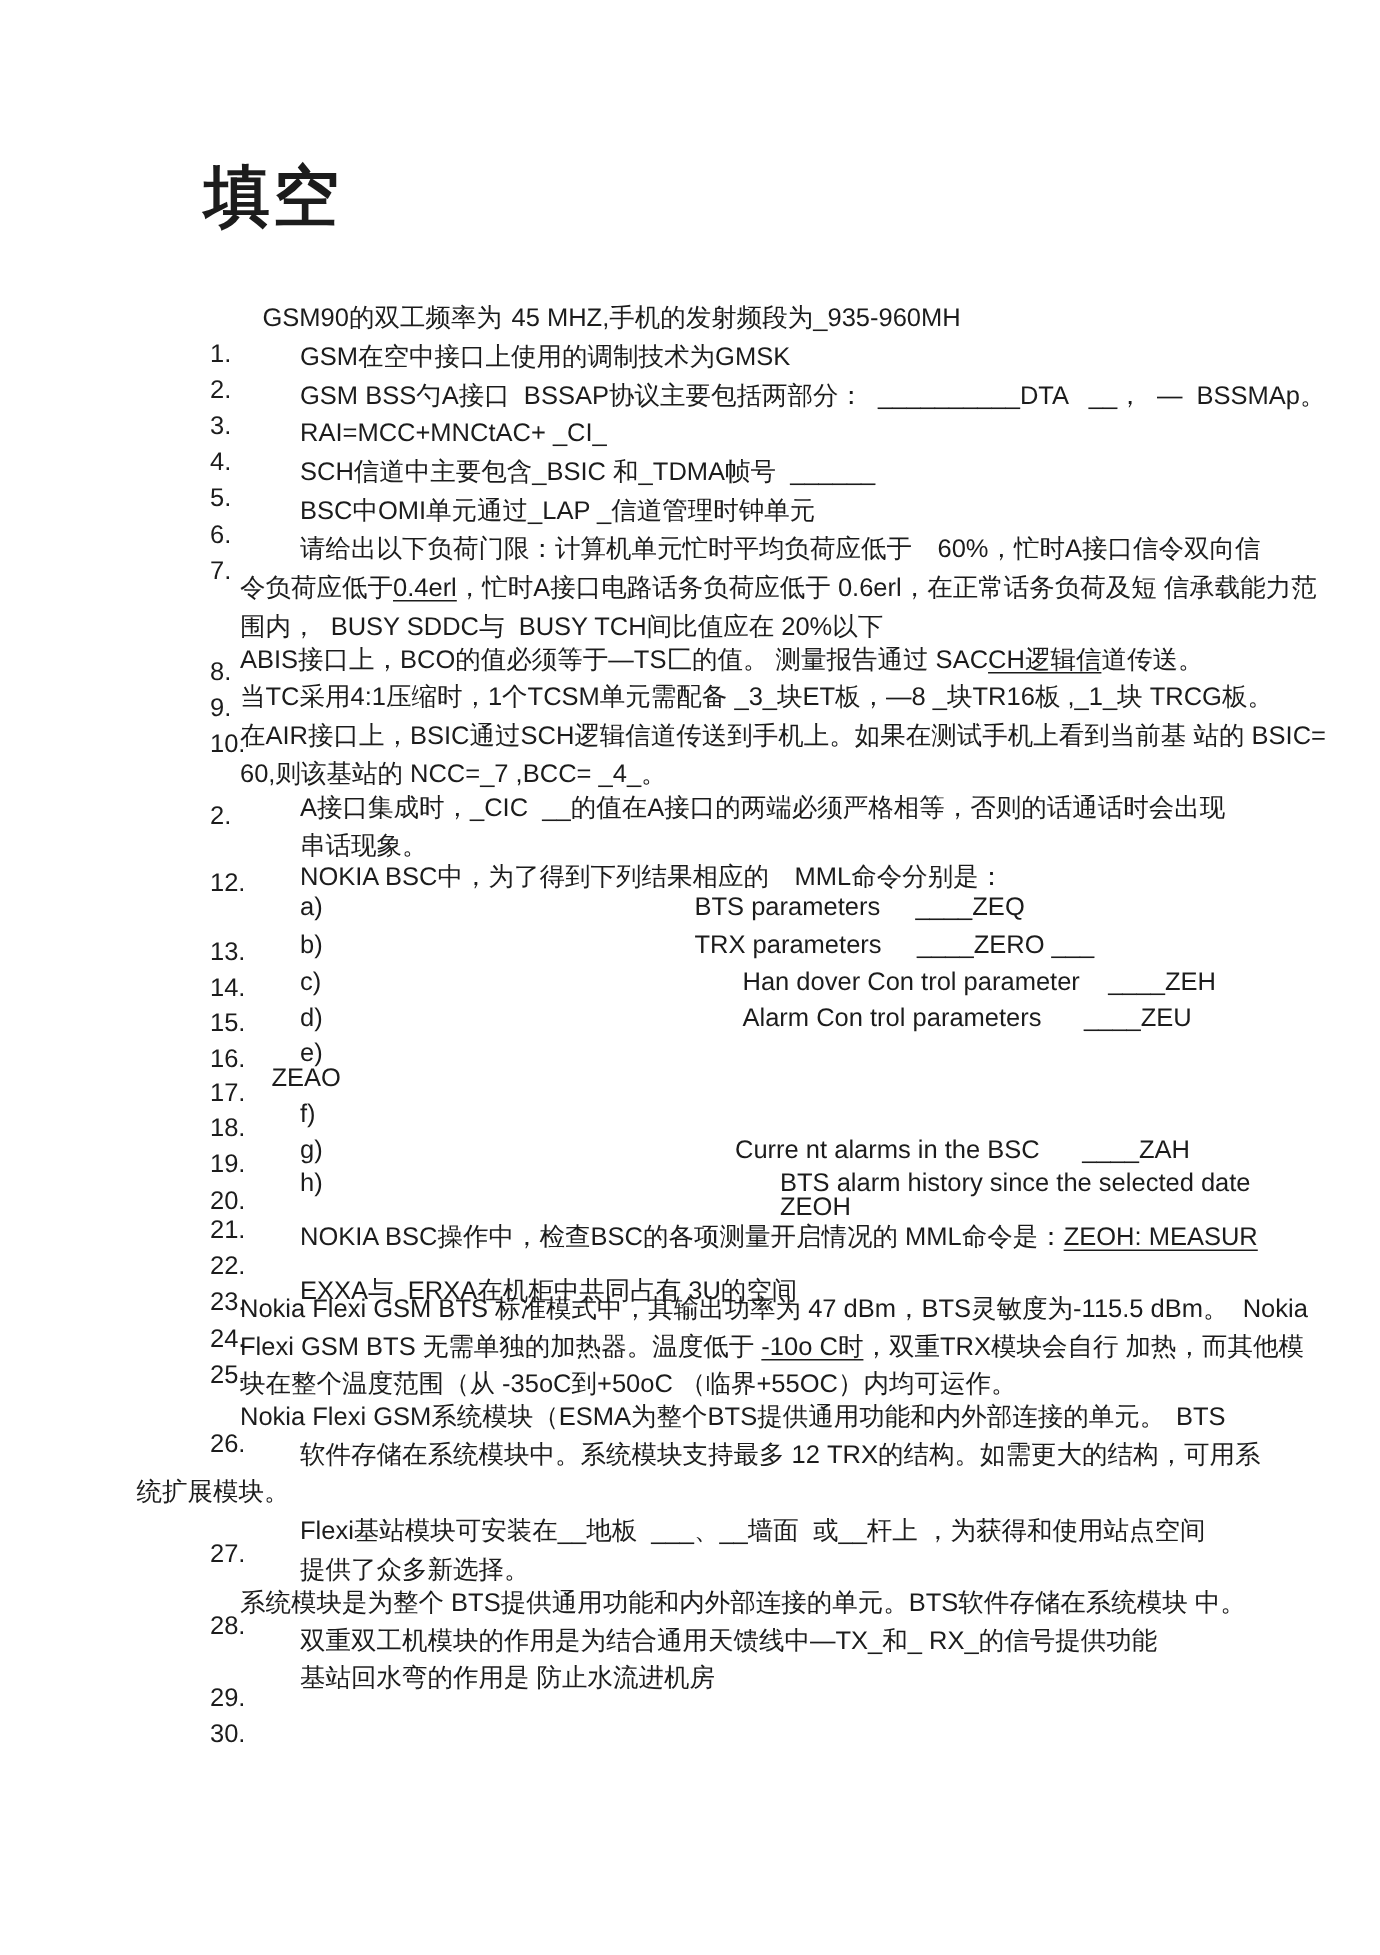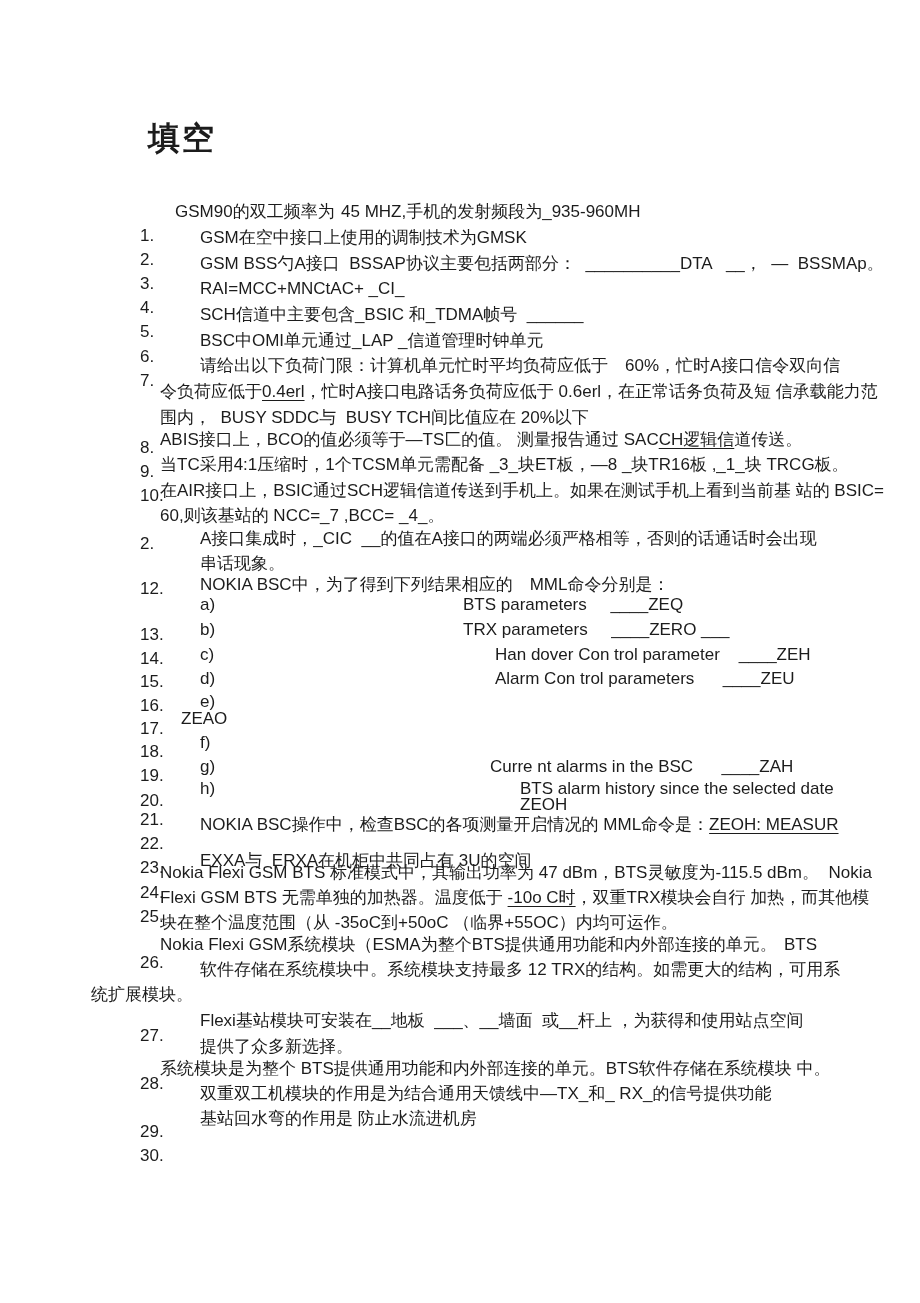--- a/index.html
+++ b/index.html
@@ -3,22 +3,22 @@
 <meta charset="utf-8">
 <style>
   html,body{margin:0;padding:0;}
   body{
     width:920px;height:1303px;position:relative;overflow:hidden;
     background:#ffffff;color:#1c1c1c;
     font-family:"Liberation Sans","DejaVu Sans",sans-serif;
   }
   .page{position:absolute;inset:0;background:#ffffff;}
   .title{
-    position:absolute;left:136px;top:110px;margin:12px;
-    font-size:32px;font-weight:700;line-height:1;letter-spacing:2px;
+    position:absolute;left:136px;top:110px;margin:0;
+    font-size:44px;font-weight:700;line-height:1;letter-spacing:2px;
   }
   .tline{
     position:absolute;left:0;right:0;
     font-size:17px;line-height:22px;white-space:pre;
   }
   .seg{white-space:pre;}
   .seg.u{text-decoration:underline;text-underline-offset:3px;}
   .seg.abs{position:absolute;top:0;}
   .numline{
     position:absolute;left:140px;width:46px;

